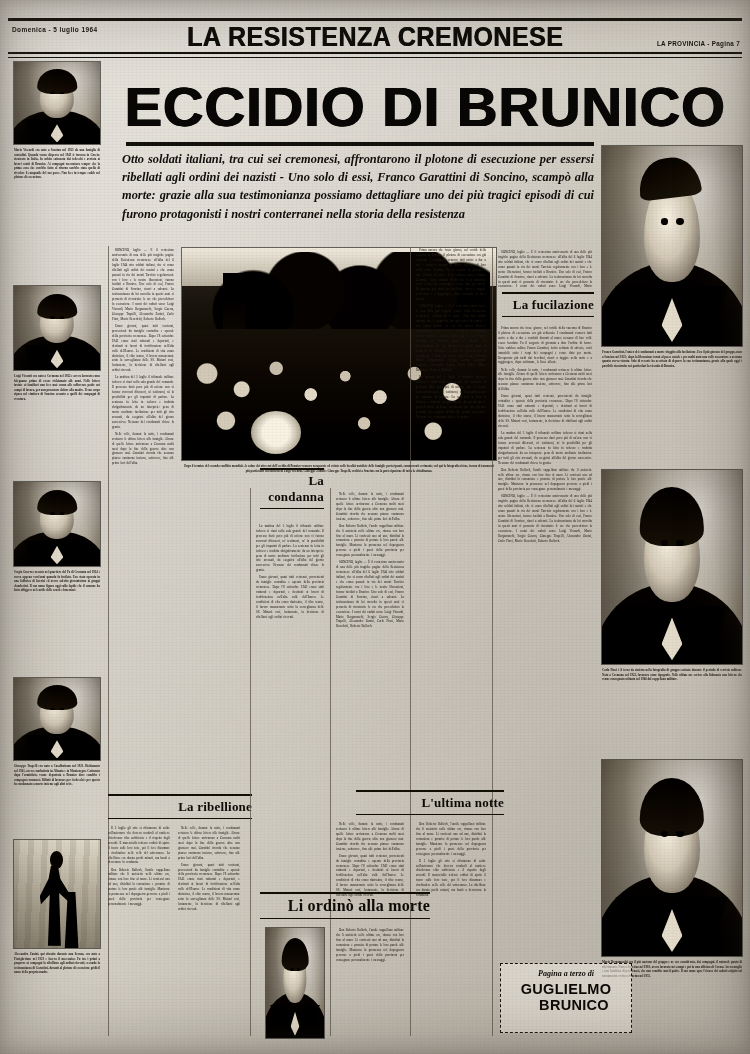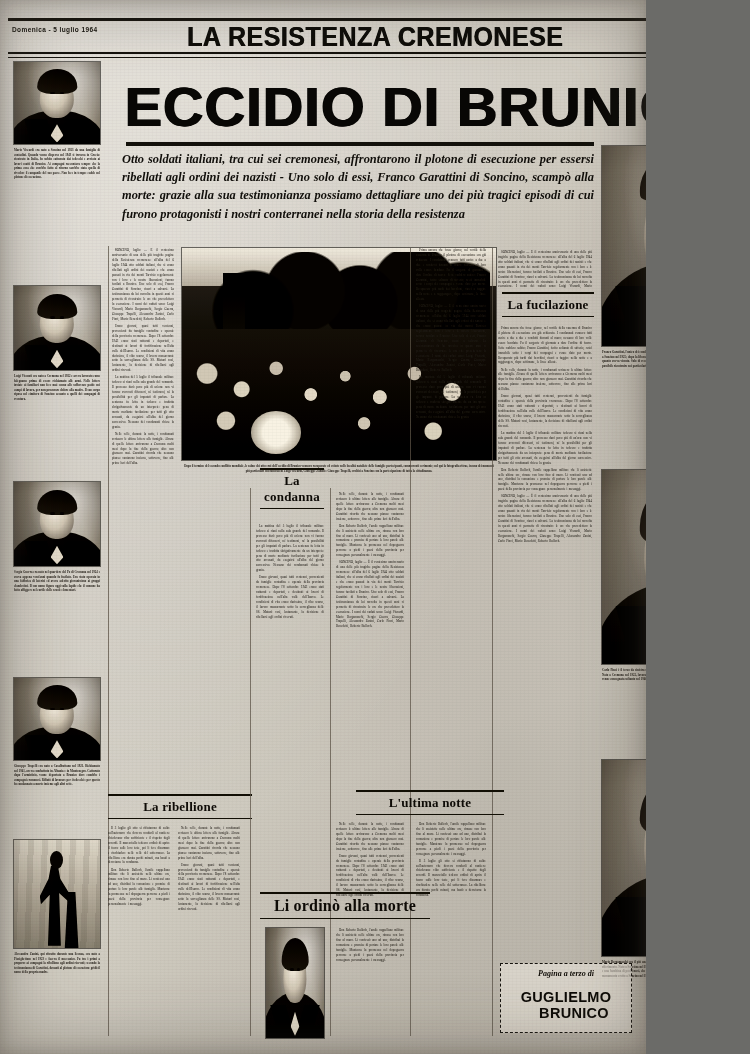--- a/index.html
+++ b/index.html
@@ -1,20 +1,20 @@
 <!DOCTYPE html>
 <html lang="it"><head>
 <meta charset="utf-8">
 <title>La Resistenza Cremonese</title>
 <style>
   html,body{margin:0;padding:0;background:#6b6b68;}
   body{font-family:"Liberation Serif",serif;}
 
   #page{
-    position:relative;width:646px;height:1054px;overflow:hidden;
+    position:relative;width:750px;height:1054px;overflow:hidden;
     background:#cfcbc2;
     background-image:
       radial-gradient(ellipse at 22% 18%, rgba(255,255,255,.30), rgba(255,255,255,0) 55%),
       radial-gradient(ellipse at 78% 72%, rgba(120,112,100,.22), rgba(0,0,0,0) 60%),
       linear-gradient(160deg,#d8d4cb 0%,#c9c4ba 40%,#d2cec4 70%,#bdb8ad 100%);
     filter:contrast(1.04);
   }
   
   #grain{
     position:absolute;inset:0;pointer-events:none;z-index:40;opacity:.30;mix-blend-mode:multiply;
@@ -61,21 +61,21 @@
     -webkit-text-stroke:.02px #2a2620;}
   .tx p{margin:0 0 2.2px 0;text-indent:3px;}
   .tx .lead:first-letter{font-weight:700;}
   .capt{font-family:"Liberation Serif",serif;font-size:3.0px;line-height:1.52;
     text-align:justify;color:#241f19;font-weight:700;}
   .capt p{margin:0;}
 
   
   .sec{font-family:"Liberation Serif",serif;font-weight:700;color:#120f0b;
     border-top:2px solid #151209;border-bottom:1.5px solid #151209;
-    padding:2.5px 0 3px 0;margin:0 0 3px 4px;text-align:center;}
+    padding:2.5px 0 3px 0;margin:0 0 3px 4px;text-align:right;}
   .sec.sm{font-size:13px;letter-spacing:.2px;}
   .sec.lg{font-size:16px;letter-spacing:.2px;}
 
   
   .vrule{position:absolute;width:1px;background:#5d564a;opacity:.75;}
 
   
   .photo{position:absolute;overflow:hidden;background:#2a2621;
     filter:contrast(1.12) brightness(.96);}
   .pbrd{box-shadow:0 0 0 1px rgba(20,18,14,.55);}
@@ -153,21 +153,21 @@
      border-radius:50%;background:#171410;}
   .action .figure2{position:absolute;left:56%;bottom:0;width:22%;height:52%;
      background:#100e0b;clip-path:polygon(30% 0,70% 0,86% 100%,14% 100%);}
 
   
   #credit{position:absolute;left:500px;top:963px;width:130px;height:68px;
      border:1px dashed #1a1712;background:rgba(236,232,222,.55);}
   #credit .c1{font-family:"Liberation Serif",serif;font-style:italic;font-weight:700;
      font-size:8px;text-align:center;margin-top:5px;color:#16130e;}
   #credit .c2{font-family:"Liberation Sans",sans-serif;font-weight:700;font-size:14.5px;
-     text-align:center;line-height:1.12;color:#100e0a;margin-top:11px;letter-spacing:.3px;}
+     text-align:center;line-height:1.12;color:#100e0a;margin-top:3px;letter-spacing:.3px;}
   #credit .c2 .l2{display:block;padding-left:16px;}
 </style>
 </head>
 <body>
 
 <div id="page">
 
   <div id="masthead">
     <div class="rule-l rule-t1"></div>
     <div class="issue-date">Domenica - 5 luglio 1964</div>

